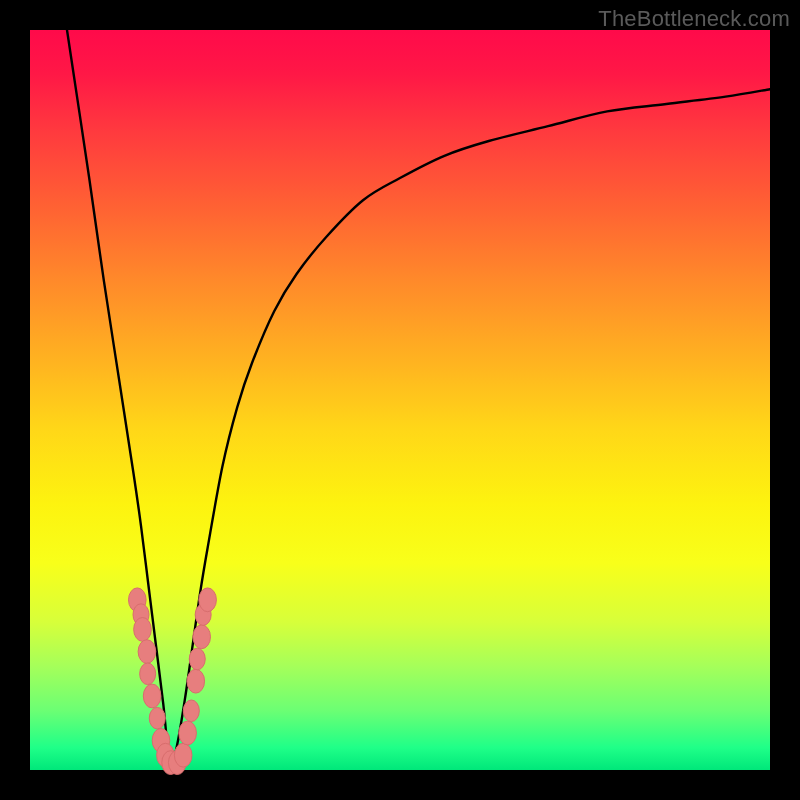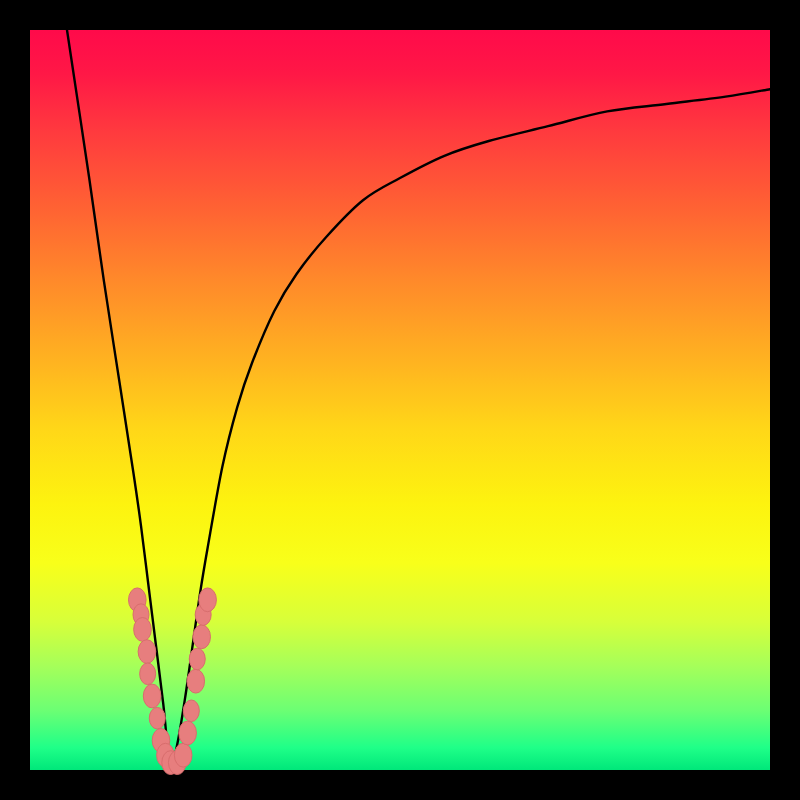--- a/index.html
+++ b/index.html
@@ -93,13 +93,14 @@
           <ellipse class="dot" cx="157.62" cy="703.00" rx="8.8" ry="11.9"></ellipse>
           <ellipse class="dot" cx="161.32" cy="680.80" rx="8.0" ry="10.8"></ellipse>
           <ellipse class="dot" cx="165.76" cy="651.20" rx="8.8" ry="11.9"></ellipse>
           <ellipse class="dot" cx="167.24" cy="629.00" rx="8.0" ry="10.8"></ellipse>
           <ellipse class="dot" cx="171.68" cy="606.80" rx="8.8" ry="11.9"></ellipse>
           <ellipse class="dot" cx="173.16" cy="584.60" rx="8.0" ry="10.8"></ellipse>
           <ellipse class="dot" cx="177.60" cy="569.80" rx="8.8" ry="11.9"></ellipse>
         </g>
     </svg>
   </div>
+  <div class="watermark">TheBottleneck.com</div>
 </div>
 
 </body></html>

